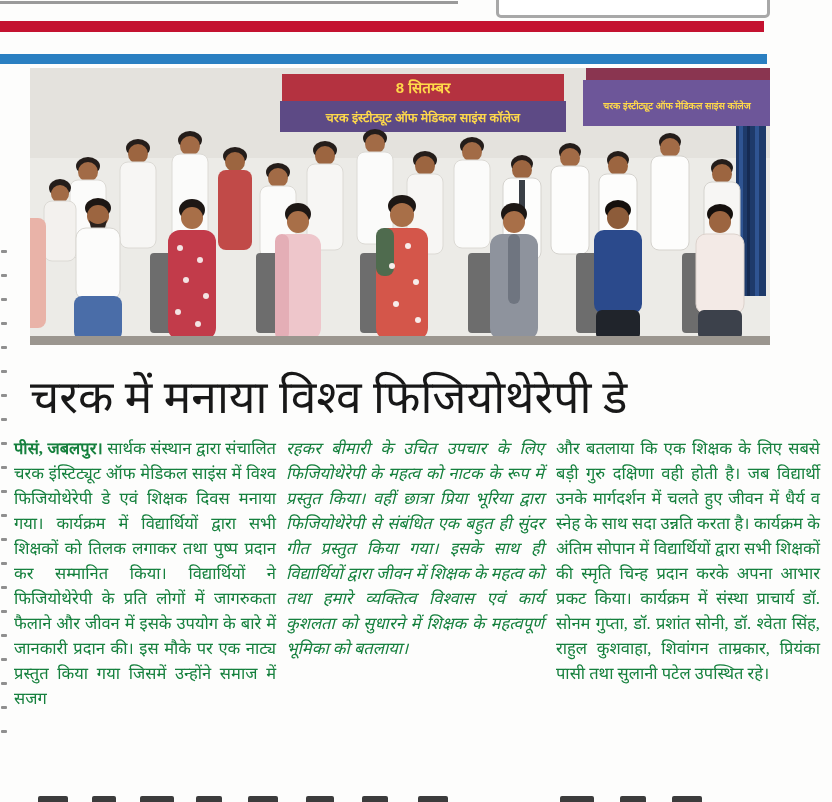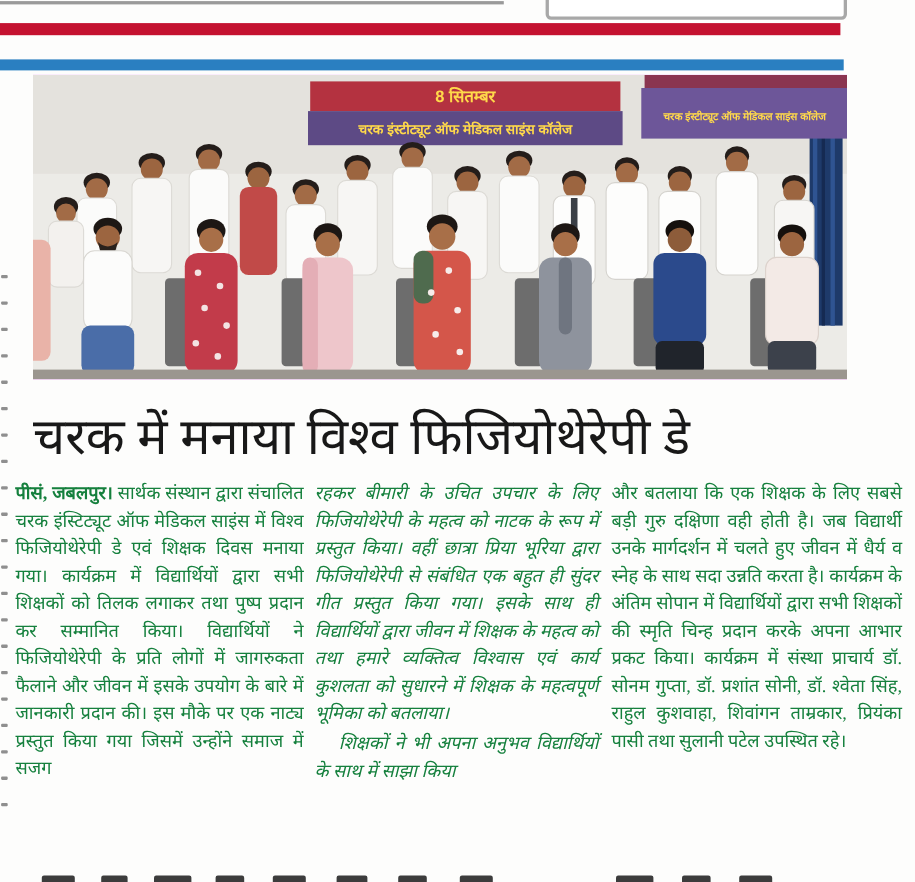--- a/index.html
+++ b/index.html
@@ -263,21 +263,20 @@
   </div>
 
   <div class="headline">चरक में मनाया विश्व फिजियोथेरेपी डे</div>
 
   <div class="col" id="col1">
     <p><span class="dateline">पीसं, जबलपुर।</span>
        <span>सार्थक संस्थान द्वारा संचालित चरक इंस्टिट्यूट ऑफ मेडिकल साइंस में विश्व फिजियोथेरेपी डे एवं शिक्षक दिवस मनाया गया। कार्यक्रम में विद्यार्थियों द्वारा सभी शिक्षकों को तिलक लगाकर तथा पुष्प प्रदान कर सम्मानित किया। विद्यार्थियों ने फिजियोथेरेपी के प्रति लोगों में जागरुकता फैलाने और जीवन में इसके उपयोग के बारे में जानकारी प्रदान की। इस मौके पर एक नाट्य प्रस्तुत किया गया जिसमें उन्होंने समाज में सजग</span></p>
   </div>
   <div class="col" id="col2">
     <p>रहकर बीमारी के उचित उपचार के लिए फिजियोथेरेपी के महत्व को नाटक के रूप में प्रस्तुत किया। वहीं छात्रा प्रिया भूरिया द्वारा फिजियोथेरेपी से संबंधित एक बहुत ही सुंदर गीत प्रस्तुत किया गया। इसके साथ ही विद्यार्थियों द्वारा जीवन में शिक्षक के महत्व को तथा हमारे व्यक्तित्व विश्वास एवं कार्य कुशलता को सुधारने में शिक्षक के महत्वपूर्ण भूमिका को बतलाया।</p>
-    <p class="p2">शिक्षकों ने भी अपना अनुभव विद्यार्थियों के साथ में साझा किया</p>
   </div>
   <div class="col" id="col3">
     <p>और बतलाया कि एक शिक्षक के लिए सबसे बड़ी गुरु दक्षिणा वही होती है। जब विद्यार्थी उनके मार्गदर्शन में चलते हुए जीवन में धैर्य व स्नेह के साथ सदा उन्नति करता है। कार्यक्रम के अंतिम सोपान में विद्यार्थियों द्वारा सभी शिक्षकों की स्मृति चिन्ह प्रदान करके अपना आभार प्रकट किया। कार्यक्रम में संस्था प्राचार्य डॉ. सोनम गुप्ता, डॉ. प्रशांत सोनी, डॉ. श्वेता सिंह, राहुल कुशवाहा, शिवांगन ताम्रकार, प्रियंका पासी तथा सुलानी पटेल उपस्थित रहे।</p>
   </div>
 
   <div class="bottom-marks">
     <i style="left:38px;width:30px;"></i>
       <i style="left:92px;width:24px;"></i>
     <i style="left:140px;width:34px;"></i>
       <i style="left:196px;width:26px;"></i>

